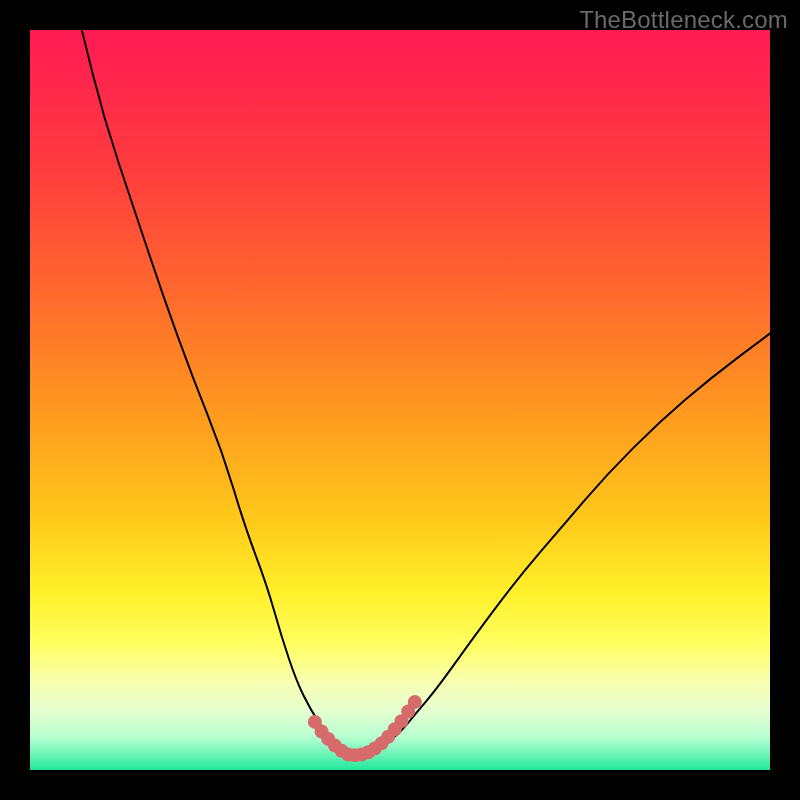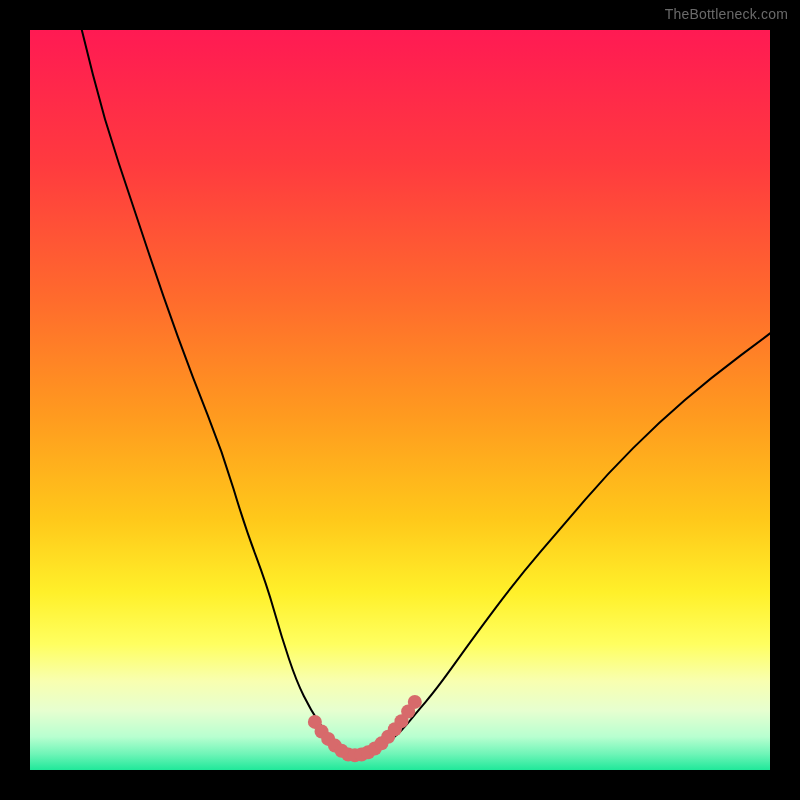--- a/index.html
+++ b/index.html
@@ -39,21 +39,21 @@
     left: 0;
     top: 0;
     width: 100%;
     height: 100%;
   }
   .watermark {
     position: absolute;
     top: 6px;
     right: 12px;
     color: #6a6a6a;
-    font-size: 14px;
+    font-size: 24px;
     font-weight: 500;
     letter-spacing: 0.2px;
   }
 </style>
 </head>
 <body>
 
 <div class="frame">
   <div class="watermark">TheBottleneck.com</div>
 

